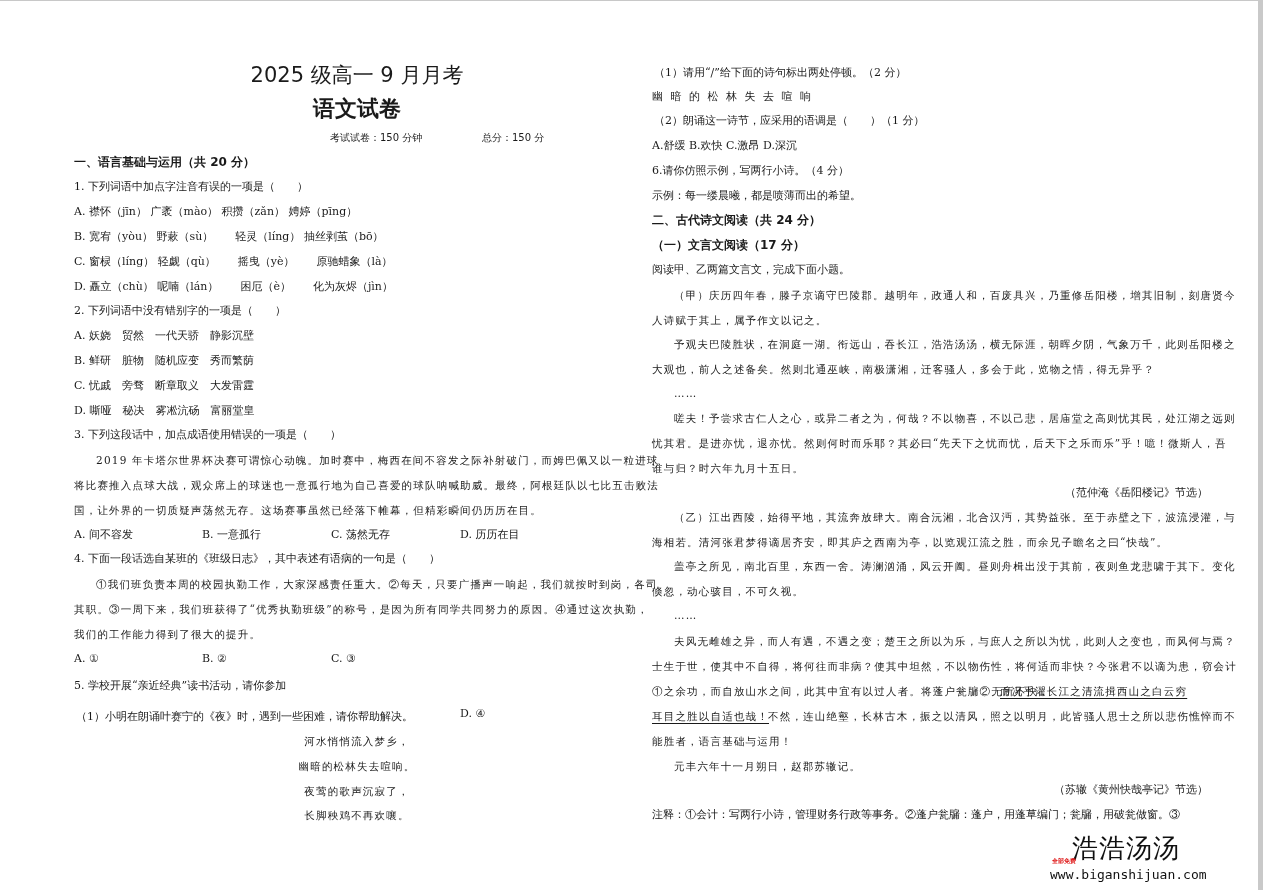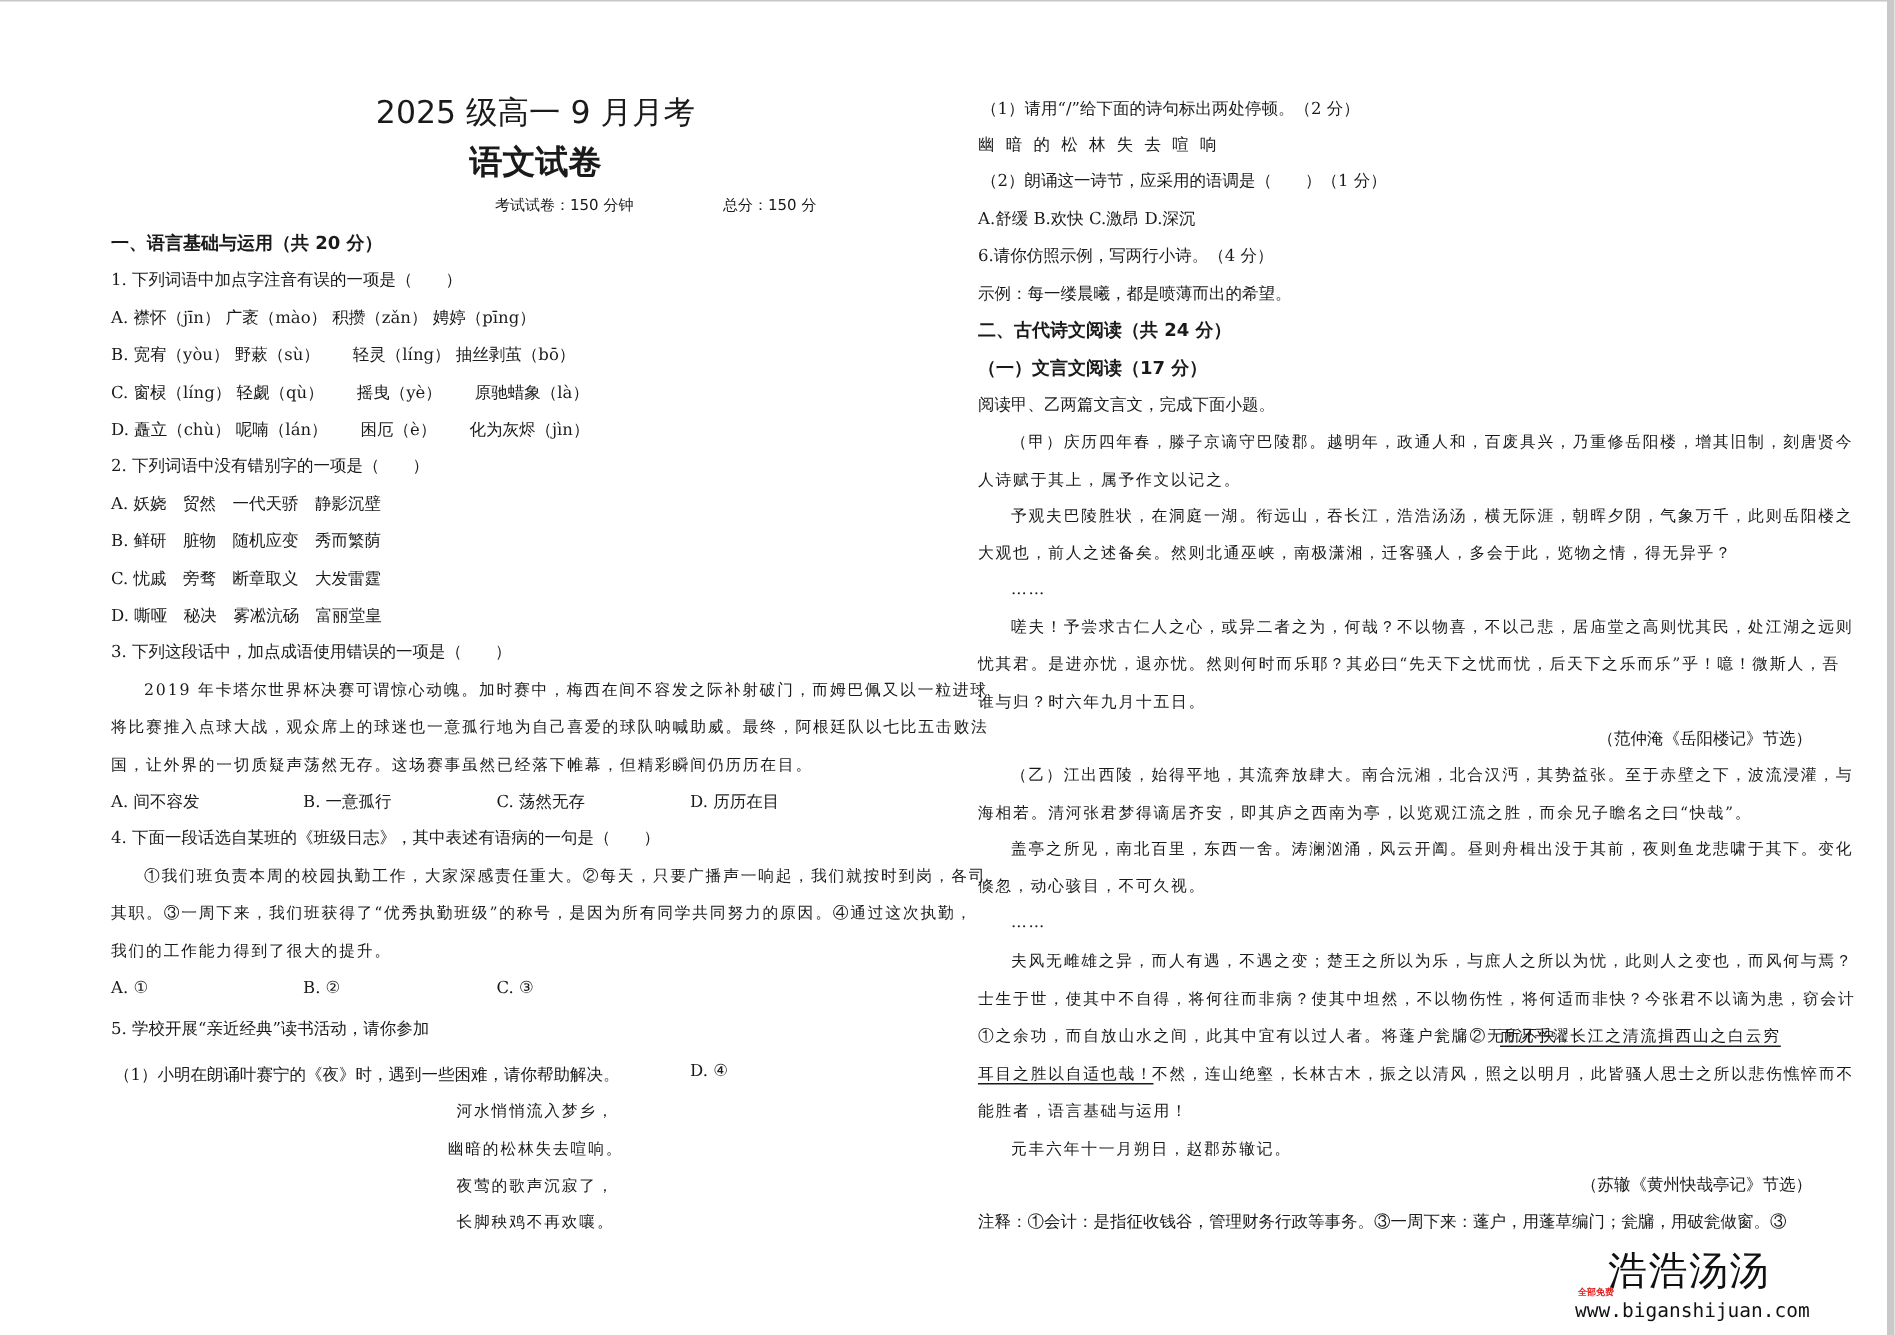--- a/index.html
+++ b/index.html
@@ -109,20 +109,20 @@
   <div class="line kai" style="left:22px;top:608px;">……</div>
   <div class="line kai" style="left:22px;top:634px;">夫风无雌雄之异，而人有遇，不遇之变；楚王之所以为乐，与庶人之所以为忧，此则人之变也，而风何与焉？</div>
   <div class="line kai" style="left:0;top:659px;text-align:right;">士生于世，使其中不自得，将何往而非病？使其中坦然，不以物伤性，将何适而非快？今张君不以谪为患，窃会计</div>
   <div class="line kai" style="left:0;top:684px;">①之余功，而自放山水之间，此其中宜有以过人者。将蓬户瓮牖②无所不快；</div>
   <div class="line kai underline" style="left:348px;top:684px;">而况乎濯长江之清流揖西山之白云穷</div>
   <div class="line kai underline" style="left:0;top:709px;">耳目之胜以自适也哉！</div>
   <div class="line kai" style="left:116px;top:709px;">不然，连山绝壑，长林古木，振之以清风，照之以明月，此皆骚人思士之所以悲伤憔悴而不</div>
   <div class="line kai" style="left:0;top:734px;">能胜者，语言基础与运用！</div>
   <div class="line kai" style="left:22px;top:759px;">元丰六年十一月朔日，赵郡苏辙记。</div>
   <div class="line right-align" style="left:0;top:783px;width:556px;">（苏辙《黄州快哉亭记》节选）</div>
-  <div class="line" style="left:0;top:808px;">注释：①会计：是指征收钱谷，管理财务行政等事务。③一周下来：蓬户，用蓬草编门；瓮牖，用破瓮做窗。③</div>
+  <div class="line" style="left:0;top:808px;">注释：①会计：写两行小诗，管理财务行政等事务。②蓬户瓮牖：蓬户，用蓬草编门；瓮牖，用破瓮做窗。③</div>
 </div>
 
 <div class="watermark">
   <div class="wm-title">浩浩汤汤</div>
   <div class="wm-tag">全部免费</div>
   <div class="wm-url">www.biganshijuan.com</div>
 </div>
 
 </body></html>

